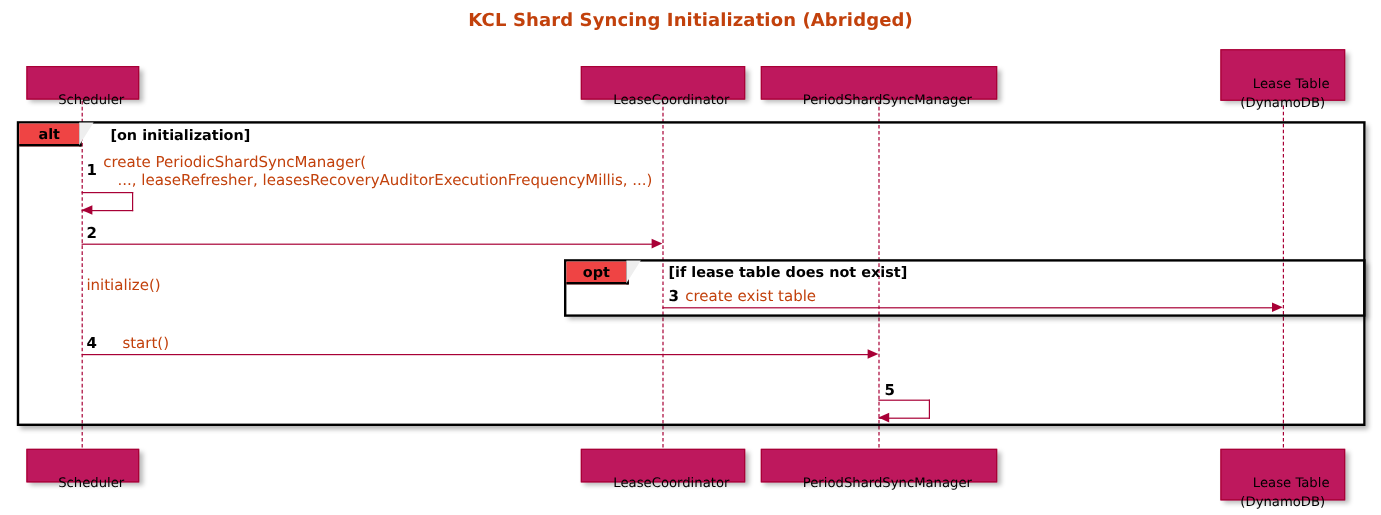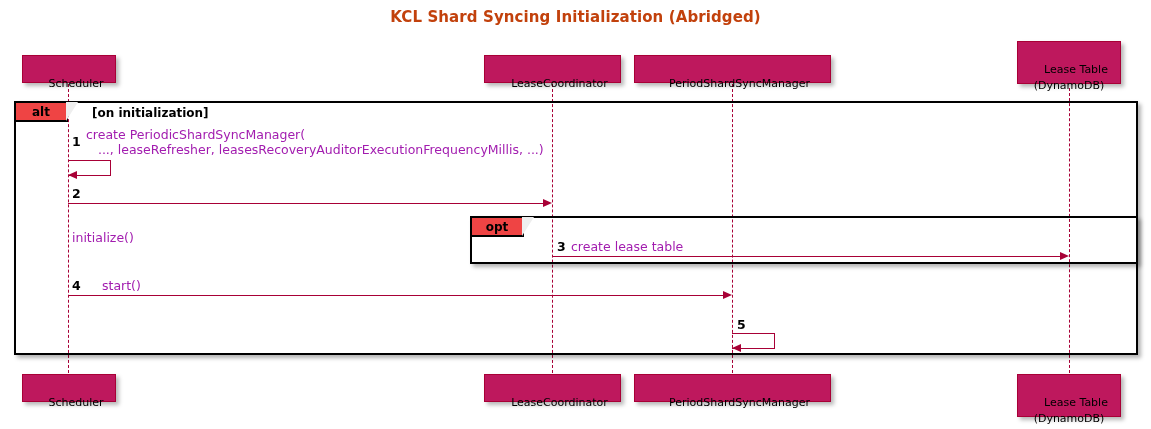--- a/index.html
+++ b/index.html
@@ -101,21 +101,21 @@
     border-left: 9px solid #A80036;
   }
   .msg-arrow.left {
     border-top: 4.5px solid transparent;
     border-bottom: 4.5px solid transparent;
     border-right: 9px solid #A80036;
   }
   .msg-label {
     position: absolute;
     font-size: 12.5px;
-    color: #a21caf;
+    color: #c2410c;
     white-space: pre;
     line-height: 15px;
   }
   .msg-num {
     position: absolute;
     font-size: 12.5px;
     font-weight: bold;
     color: #000000;
     white-space: pre;
   }
@@ -167,23 +167,24 @@
 
   <div class="msg-num" style="left:72px; top:186px;">2</div>
   <div class="msg-label" style="left:72px; top:186px;margin-top:44px;">initialize()</div>
   <div class="msg-line" style="left:68px; top:203px; width:476px;"></div>
   <div class="msg-arrow right" style="left:543px; top:199px;"></div>
 
   <div class="fragment" style="left:470px; top:216px; width:668px; height:48px;"></div>
   <div class="frag-tab" style="left:472px; top:218px; width:52px;">
     <span>opt</span>
   </div>
+  <div class="frag-guard" style="left:557px; top:220px;">[if lease table does not exist]</div>
 
   <div class="msg-num" style="left:557px; top:239px;">3</div>
-  <div class="msg-label" style="left:571px; top:239px;">create lease table</div>
+  <div class="msg-label" style="left:571px; top:239px;">create exist table</div>
   <div class="msg-line" style="left:552px; top:256px; width:509px;"></div>
   <div class="msg-arrow right" style="left:1060px; top:252px;"></div>
 
   <div class="msg-num" style="left:72px; top:278px;">4</div>
   <div class="msg-label" style="left:86px; top:278px;margin-left:16px;">start()</div>
   <div class="msg-line" style="left:68px; top:295px; width:656px;"></div>
   <div class="msg-arrow right" style="left:723px; top:291px;"></div>
 
   <div class="msg-num" style="left:737px; top:317px;">5</div>
   <div class="self-box" style="left:732px; top:333px; width:43px; height:16px;"></div>

